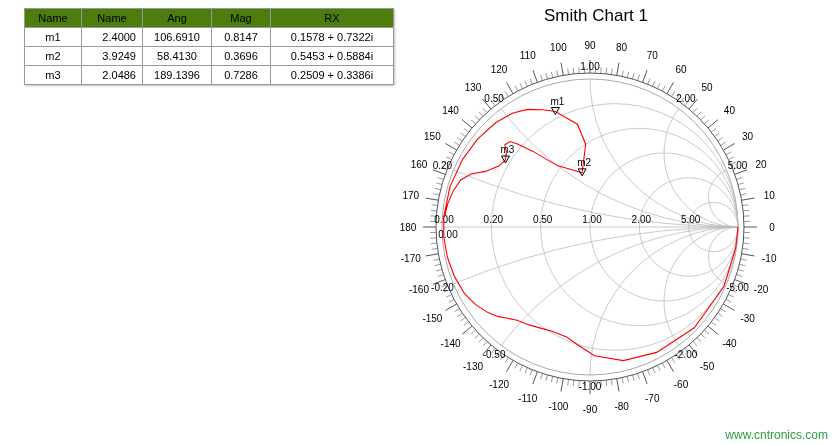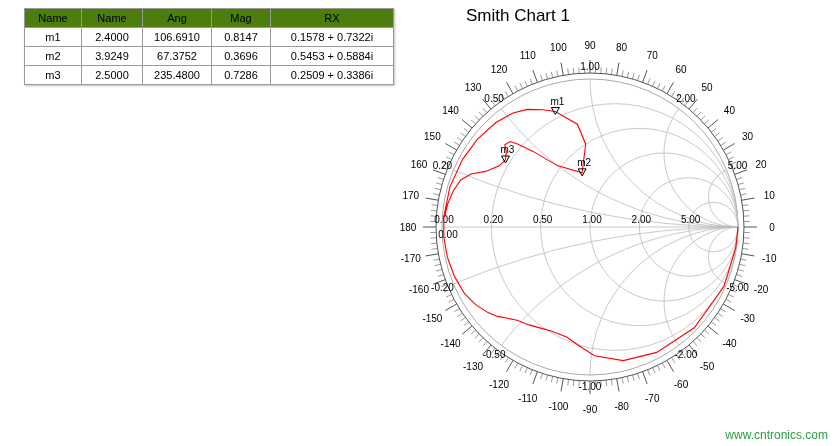--- a/index.html
+++ b/index.html
@@ -29,30 +29,31 @@
     text-align: center;
     color: #000000;
     font-weight: normal;
     white-space: nowrap;
   }
   #marker-table th {
     background: #4d7c0f;
     font-weight: normal;
   }
   #marker-table td.name-cell { width: 44px; }
-  #marker-table td.freq-cell { width: 48px; }
+  #marker-table td.freq-cell { width: 48px; text-align: right; }
   #marker-table td.ang-cell  { width: 56px; }
   #marker-table td.mag-cell  { width: 46px; }
   #marker-table td.rx-cell   { width: 110px; }
 
   #chart-title {
     position: absolute;
     left: 466px;
     top: 6px;
     width: 260px;
+    text-align: center;
     font-size: 17px;
     color: #000000;
   }
   #smith-chart-area {
     position: absolute;
     left: 390px;
     top: 22px;
     width: 420px;
     height: 410px;
   }
@@ -85,28 +86,28 @@
     <tr>
       <td class="name-cell">m1</td>
       <td class="freq-cell">2.4000</td>
       <td class="ang-cell">106.6910</td>
       <td class="mag-cell">0.8147</td>
       <td class="rx-cell">0.1578 + 0.7322i</td>
     </tr>
     <tr>
       <td class="name-cell">m2</td>
       <td class="freq-cell">3.9249</td>
-      <td class="ang-cell">67.3752</td>
+      <td class="ang-cell">58.4130</td>
       <td class="mag-cell">0.3696</td>
       <td class="rx-cell">0.5453 + 0.5884i</td>
     </tr>
     <tr>
       <td class="name-cell">m3</td>
-      <td class="freq-cell">2.5000</td>
-      <td class="ang-cell">235.4800</td>
+      <td class="freq-cell">2.0486</td>
+      <td class="ang-cell">189.1396</td>
       <td class="mag-cell">0.7286</td>
       <td class="rx-cell">0.2509 + 0.3386i</td>
     </tr>
   </tbody>
 </table>
 
 <div id="chart-title">Smith Chart 1</div>
 
 <div id="smith-chart-area">
   <svg id="smith-svg" width="420" height="410" viewBox="0 0 420 410">

